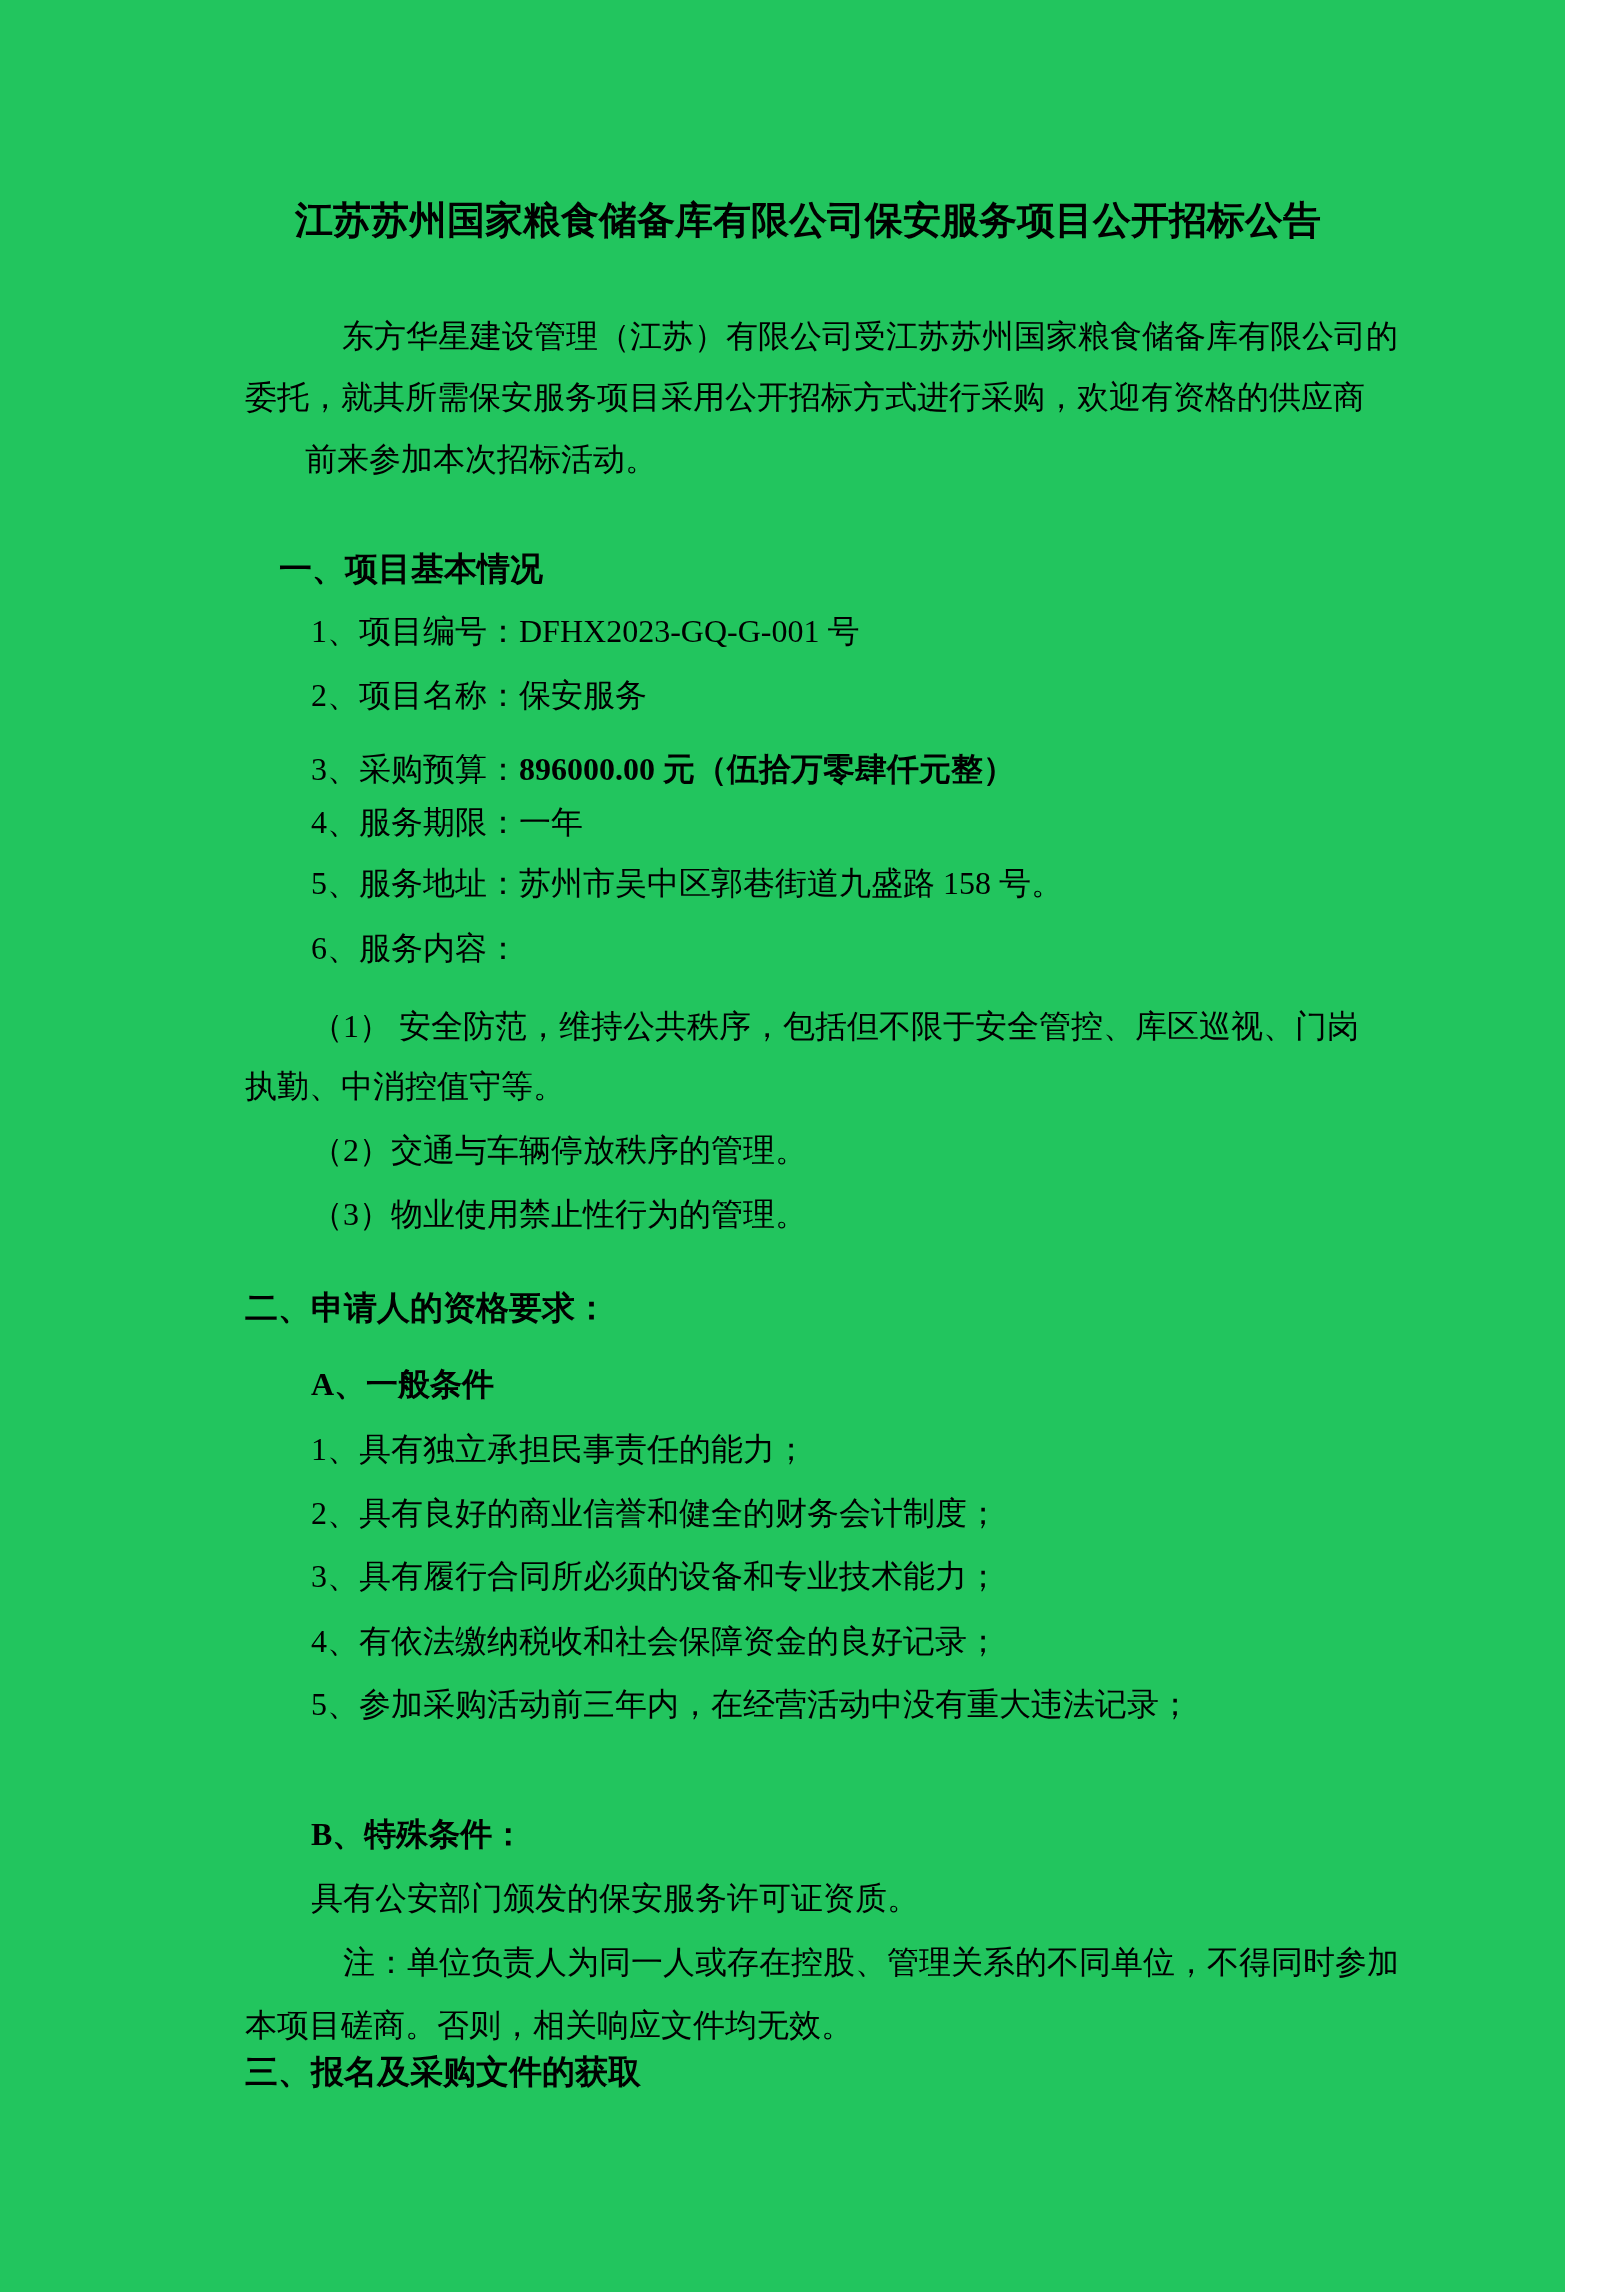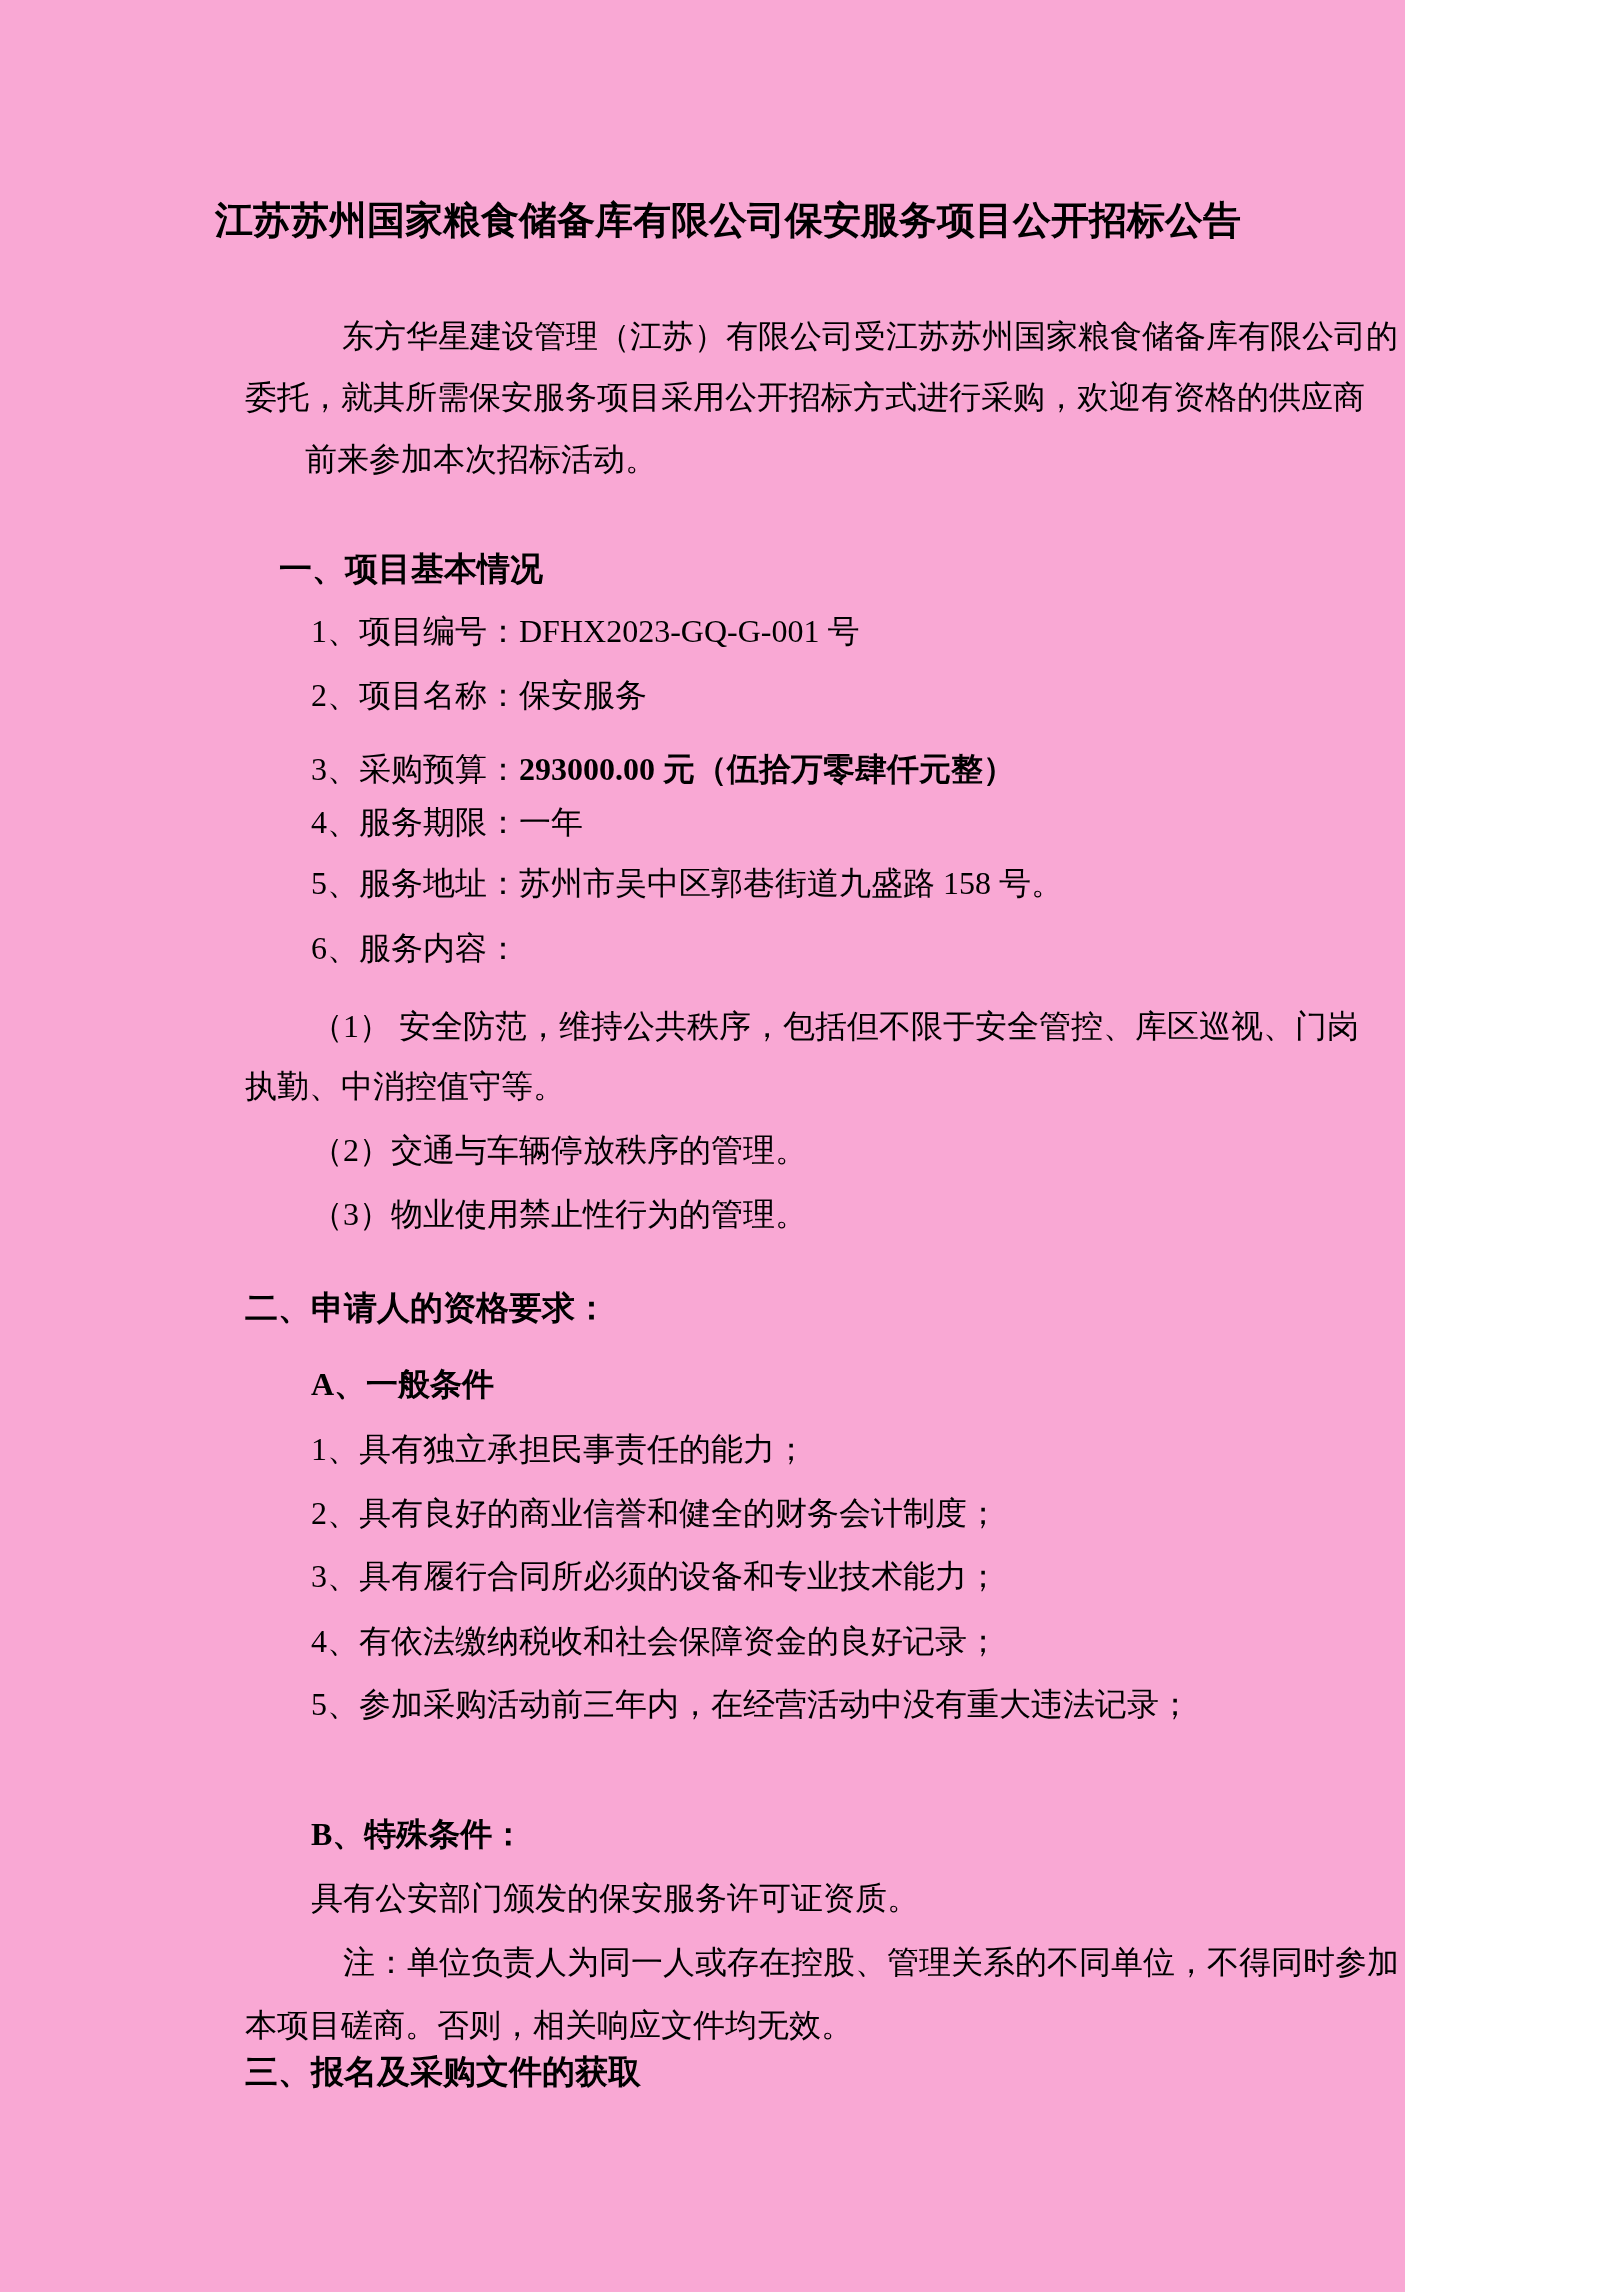--- a/index.html
+++ b/index.html
@@ -2,23 +2,23 @@
 <html><head>
 <meta charset="utf-8">
 <style>
   html, body {
     margin: 0;
     padding: 0;
     background: #ffffff;
   }
   .page {
     position: relative;
-    width: 1405px;
+    width: 1565px;
     height: 2293px;
-    background: #f9a8d4;
+    background: #22c55e;
     font-family: "Liberation Serif", "DejaVu Serif", serif;
     font-size: 32px;
     color: #000000;
     overflow: hidden;
   }
   .line {
     position: absolute;
     white-space: pre;
     line-height: 1.15;
   }
@@ -65,21 +65,21 @@
 
   <div class="line t">江苏苏州国家粮食储备库有限公司保安服务项目公开招标公告</div>
 
   <div class="line i1">东方华星建设管理（江苏）有限公司受江苏苏州国家粮食储备库有限公司的</div>
   <div class="line i2">委托，就其所需保安服务项目采用公开招标方式进行采购，欢迎有资格的供应商</div>
   <div class="line i3">前来参加本次招标活动。</div>
 
   <div class="line h1">一、项目基本情况</div>
   <div class="line s1a">1、项目编号：DFHX2023-GQ-G-001 号</div>
   <div class="line s1b">2、项目名称：保安服务</div>
-  <div class="line s1c"><span>3、采购预算：</span><span class="bold">293000.00 元（伍拾万零肆仟元整）</span></div>
+  <div class="line s1c"><span>3、采购预算：</span><span class="bold">896000.00 元（伍拾万零肆仟元整）</span></div>
   <div class="line s1d">4、服务期限：一年</div>
   <div class="line s1e">5、服务地址：苏州市吴中区郭巷街道九盛路 158 号。</div>
   <div class="line s1f">6、服务内容：</div>
   <div class="line c1a">（1） 安全防范，维持公共秩序，包括但不限于安全管控、库区巡视、门岗</div>
   <div class="line c1b">执勤、中消控值守等。</div>
   <div class="line c2">（2）交通与车辆停放秩序的管理。</div>
   <div class="line c3">（3）物业使用禁止性行为的管理。</div>
 
   <div class="line h2">二、申请人的资格要求：</div>
   <div class="line ha">A、一般条件</div>

